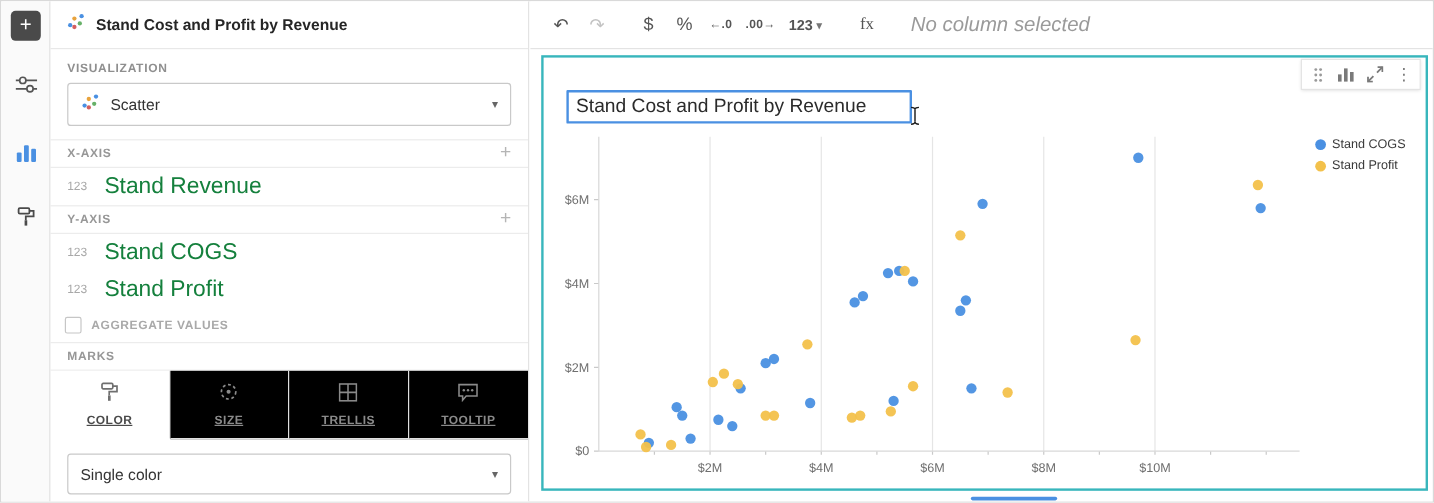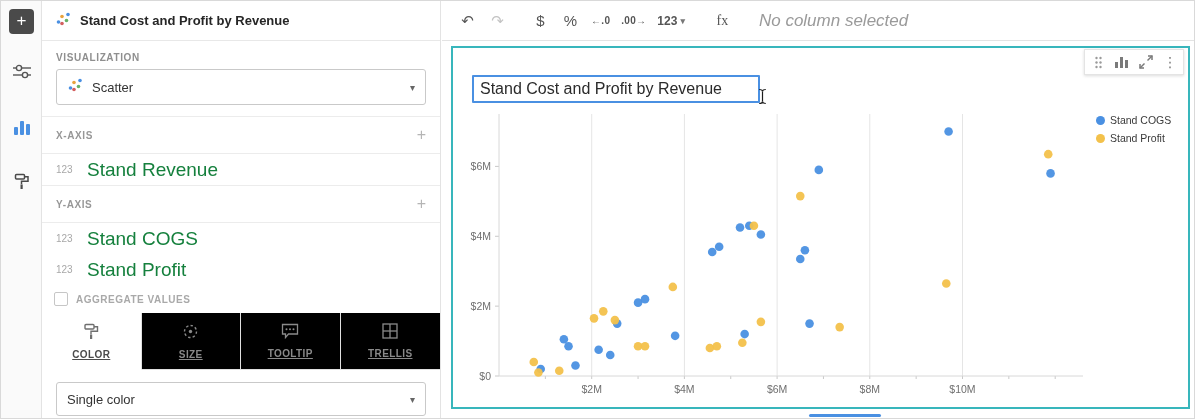--- a/index.html
+++ b/index.html
@@ -12,21 +12,21 @@
   .rail-item { position:absolute; left:0; width:41px; height:32px; display:flex; align-items:center; justify-content:center; cursor:pointer; }
 
   
   .panel { position:absolute; left:41px; top:0; bottom:0; width:399px; background:#fff; border-right:1px solid #e3e3e3; z-index:4; }
   .panel-header { height:40px; border-bottom:1px solid #e8e8e8; display:flex; align-items:center; padding:0 13px; gap:9px; }
   .panel-title { font-size:13px; font-weight:bold; color:#262626; }
   .sec-label { padding:11px 14px 6px; font-size:10px; font-weight:bold; color:#8f8f8f; letter-spacing:.6px; }
   .dropdown { margin:0 14px 11px; height:36px; border:1px solid #c9c9c9; border-radius:3px; display:flex; align-items:center; padding:0 10px; gap:9px; background:#fff; cursor:pointer; }
   .dd-label { flex:1; font-size:13px; color:#333; }
   .caret { color:#666; font-size:10px; }
-  .band { height:38px; border-top:1px solid #ececec; border-bottom:1px solid #ececec; display:flex; align-items:center; padding:0 14px; background:#fff; }
+  .band { height:24px; border-top:1px solid #ececec; border-bottom:1px solid #ececec; display:flex; align-items:center; padding:0 14px; background:#fff; }
   .band-label { flex:1; font-size:10px; font-weight:bold; color:#979797; letter-spacing:.6px; }
   .band-plus { color:#b5b5b5; font-size:16px; cursor:pointer; line-height:1; }
   .field-row { height:31px; display:flex; align-items:center; padding:0 14px; gap:9px; }
   .field-type { width:22px; font-size:10px; color:#a8a8a8; }
   .field-name { font-size:19px; color:#15803d; }
   .check-row { height:28px; display:flex; align-items:center; padding:0 12px; gap:8px; }
   .checkbox { width:14px; height:14px; border:1px solid #c6c6c6; border-radius:2px; background:#fff; cursor:pointer; }
   .check-label { font-size:10px; font-weight:bold; color:#a9a9a9; letter-spacing:.5px; }
   .tabs { display:grid; grid-template-columns:repeat(4,1fr); height:57px; }
   .tab { background:#000000; border-right:1px solid #e0e0e0; border-bottom:1px solid #e0e0e0; display:flex; flex-direction:column; align-items:center; justify-content:center; gap:5px; cursor:pointer; }
@@ -147,20 +147,23 @@
     </div>
     <div class="field-row">
       <span class="field-type">123</span>
       <span class="field-name">Stand Profit</span>
     </div>
     <div class="check-row">
       <span class="checkbox"></span>
       <span class="check-label">AGGREGATE VALUES</span>
     </div>
 
+    <div class="band">
+      <span class="band-label">MARKS</span>
+    </div>
 
     <div class="tabs">
       <div class="tab active">
         <span>
           <svg width="17" height="17" viewBox="0 0 16 17" fill="none" stroke="#6f6f6f" stroke-width="1.4">
             <rect x="1.5" y="1.5" width="9" height="4.5" rx="1"></rect>
             <path d="M10.5 3.8 h3.5 v4.5 h-6.5 v3"></path>
             <rect x="6.5" y="11.5" width="2.2" height="4.5" fill="#6f6f6f" stroke="none"></rect>
           </svg>
         </span>
@@ -170,38 +173,38 @@
         <span>
           <svg width="17" height="17" viewBox="0 0 17 17">
             <circle cx="8.5" cy="8.5" r="6" fill="none" stroke="#8a8a8a" stroke-width="1.4" stroke-dasharray="2.4 2.2"></circle>
             <circle cx="8.5" cy="8.5" r="1.7" fill="#8a8a8a"></circle>
           </svg>
         </span>
         <span class="tab-label">SIZE</span>
       </div>
       <div class="tab">
         <span>
+          <svg width="16" height="16" viewBox="0 0 16 16" fill="none" stroke="#8a8a8a" stroke-width="1.3">
+            <rect x="1" y="1" width="14" height="14"></rect>
+            <line x1="8" y1="1" x2="8" y2="15"></line>
+            <line x1="1" y1="8" x2="15" y2="8"></line>
+          </svg>
+        </span>
+        <span class="tab-label">TRELLIS</span>
+      </div>
+      <div class="tab">
+        <span>
           <svg width="18" height="16" viewBox="0 0 18 16">
             <path d="M1.5 1.5 h15 v9.5 h-9 l-3 3.5 v-3.5 h-3 z" fill="none" stroke="#8a8a8a" stroke-width="1.3"></path>
             <circle cx="5.5" cy="6.2" r="1" fill="#8a8a8a"></circle>
               <circle cx="9" cy="6.2" r="1" fill="#8a8a8a"></circle>
               <circle cx="12.5" cy="6.2" r="1" fill="#8a8a8a"></circle>
           </svg>
         </span>
         <span class="tab-label">TOOLTIP</span>
-      </div>
-      <div class="tab">
-        <span>
-          <svg width="16" height="16" viewBox="0 0 16 16" fill="none" stroke="#8a8a8a" stroke-width="1.3">
-            <rect x="1" y="1" width="14" height="14"></rect>
-            <line x1="8" y1="1" x2="8" y2="15"></line>
-            <line x1="1" y1="8" x2="15" y2="8"></line>
-          </svg>
-        </span>
-        <span class="tab-label">TRELLIS</span>
       </div>
     </div>
 
     <div class="dropdown color-dd">
       <span class="dd-label">Single color</span>
       <span class="caret">▾</span>
     </div>
   </div>
 
   <div class="rtoolbar">

